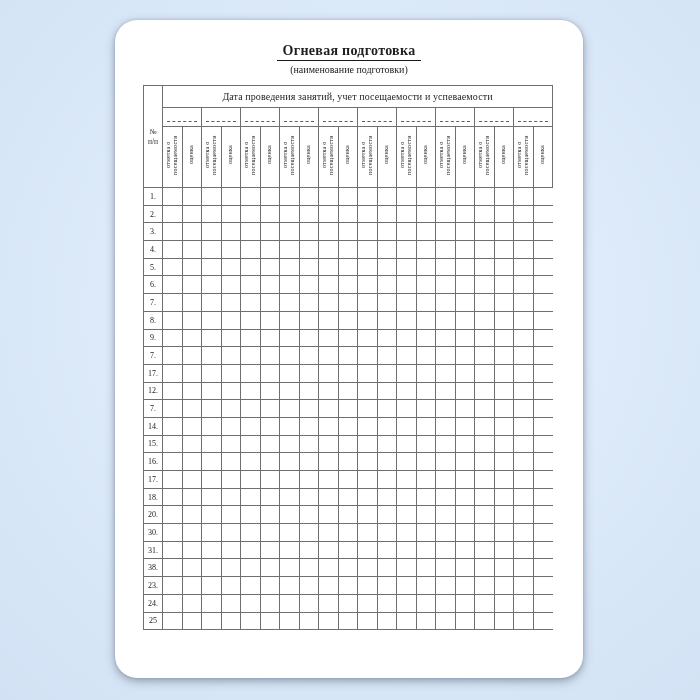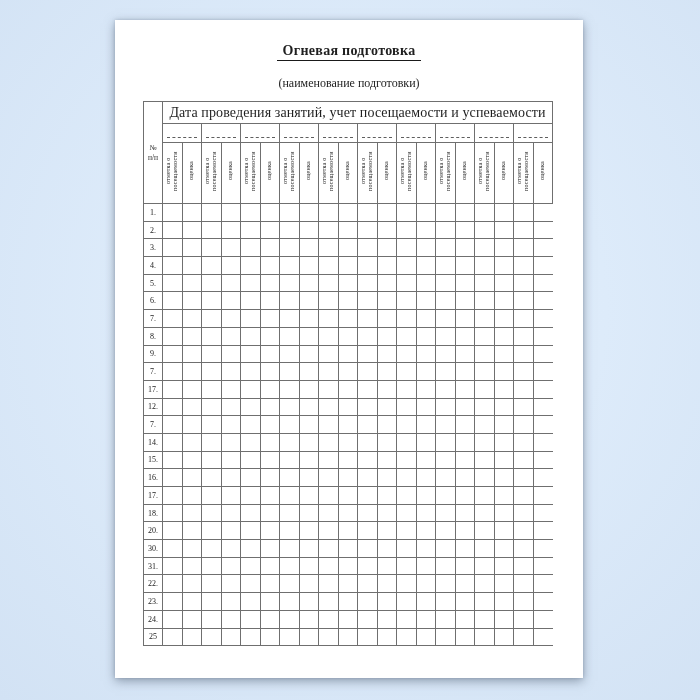--- a/index.html
+++ b/index.html
@@ -9,48 +9,49 @@
     font-family:"Liberation Serif","DejaVu Serif",serif;
     color:#1f1f1f;
     position:relative;
   }
   .paper{
     position:absolute;left:115px;top:20px;width:468px;height:658px;
     background:#ffffff;
     box-shadow:0 3px 10px rgba(80,95,115,0.55), 0 0 3px rgba(110,125,145,0.35);
     box-sizing:border-box;
     padding-top:21px;
+    border-radius:22px;
   }
   .title-wrap{text-align:center;}
   .doc-title{
     display:inline-block;
     font-size:14px;font-weight:bold;
     border-bottom:1px solid #1a1a1a;
     padding:0 6px 1px 6px;
     letter-spacing:0.3px;
   }
   .doc-subtitle{
-    text-align:center;font-size:12px;margin-top:15px;color:#222;
+    text-align:center;font-size:10px;margin-top:3px;color:#222;
   }
   table.reg{
     border-collapse:collapse;table-layout:fixed;
     width:410px;margin-left:28px;margin-top:10px;
   }
   table.reg th, table.reg td{
     border:1px solid #6f6f6f;
     padding:0;margin:0;
     font-weight:normal;
     box-sizing:border-box;
   }
   th.idx{
     width:19px;font-size:7.5px;line-height:1.25;
     white-space:pre-line;text-align:center;vertical-align:middle;
   }
   th.datehdr{
-    height:22px;font-size:14px;text-align:center;vertical-align:middle;
+    height:22px;font-size:10px;text-align:center;vertical-align:middle;
     letter-spacing:0.1px;
   }
   tr.dash-row th{height:14px;text-align:center;vertical-align:middle;}
   .dashline{
     display:inline-block;width:30px;height:7px;
     border-bottom:1px dashed #5e5e5e;
   }
   tr.label-row th{
     height:60px;text-align:center;vertical-align:middle;overflow:hidden;
   }
@@ -598,21 +599,21 @@
           <td></td>
           <td></td>
           <td></td>
           <td></td>
           <td></td>
           <td></td>
           <td></td>
           <td></td>
         </tr>
         <tr>
-          <td class="num">22.</td>
+          <td class="num">38.</td>
           <td></td>
           <td></td>
           <td></td>
           <td></td>
           <td></td>
           <td></td>
           <td></td>
           <td></td>
           <td></td>
           <td></td>

